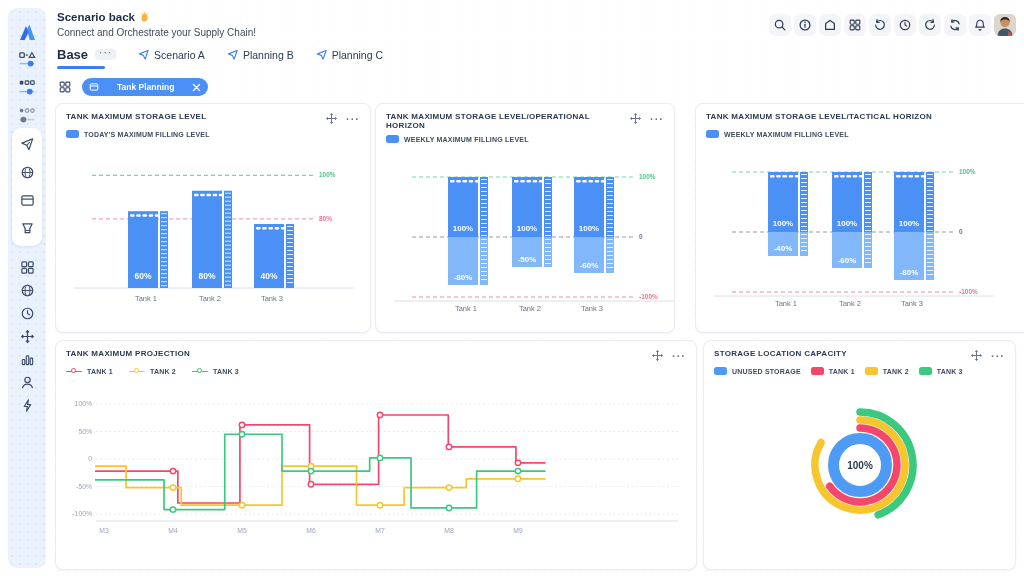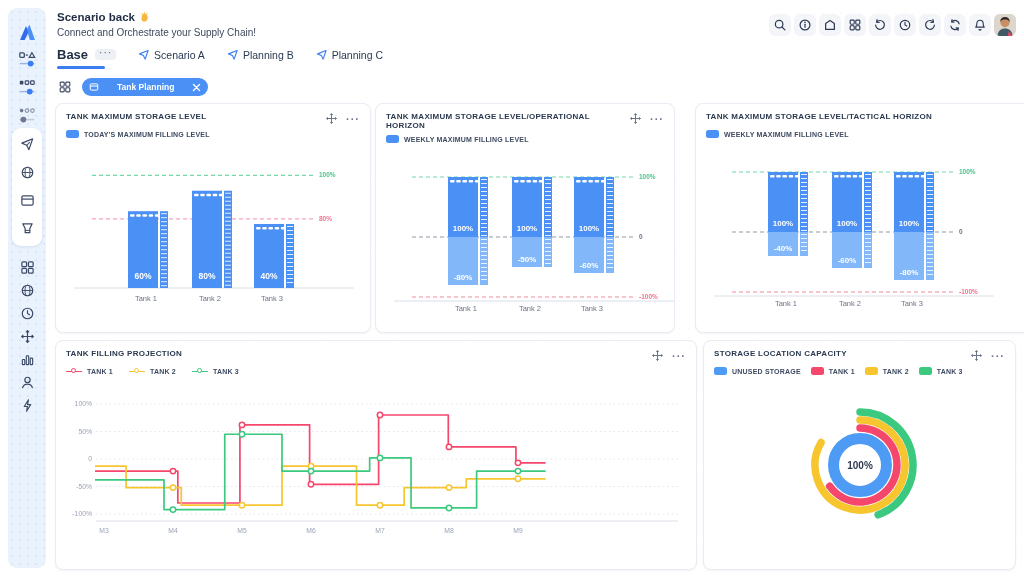--- a/index.html
+++ b/index.html
@@ -659,21 +659,21 @@
       <rect x="221" y="132" width="6" height="1" fill="rgba(255,255,255,.85)"></rect>
       <rect x="221" y="136" width="6" height="1" fill="rgba(255,255,255,.85)"></rect>
       <text x="203" y="88" font-size="8" fill="#fff" text-anchor="middle" font-weight="bold" font-family="Liberation Sans, sans-serif">100%</text>
       <text x="203" y="137" font-size="8" fill="#fff" text-anchor="middle" font-weight="bold" font-family="Liberation Sans, sans-serif">-80%</text>
       <text x="206" y="168" font-size="7.5" fill="#6B7488" text-anchor="middle" font-weight="normal" font-family="Liberation Sans, sans-serif">Tank 3</text>
     </svg>
 </section>
 
 <section class="card" style="left:55px;top:340px;width:642px;height:230px;">
   <div class="card-hd">
-    <span class="card-title">TANK FILLING PROJECTION</span>
+    <span class="card-title">TANK MAXIMUM PROJECTION</span>
     <span class="card-tools">
       <svg width="13" height="13" viewBox="0 0 16 16" style="cursor:move;">
           <path d="M8 2 V14 M2 8 H14" stroke="#6B7488" stroke-width="1.3"></path>
           <path d="M6.4 3.5 L8 1.9 L9.6 3.5 M6.4 12.5 L8 14.1 L9.6 12.5 M3.5 6.4 L1.9 8 L3.5 9.6 M12.5 6.4 L14.1 8 L12.5 9.6" fill="none" stroke="#6B7488" stroke-width="1.2"></path>
         </svg>
       <span style="color:#6B7488;font-size:11px;font-weight:bold;letter-spacing:1px;cursor:pointer;line-height:8px;">···</span>
     </span>
   </div>
   <div class="legendrow">
     <span class="lg">

